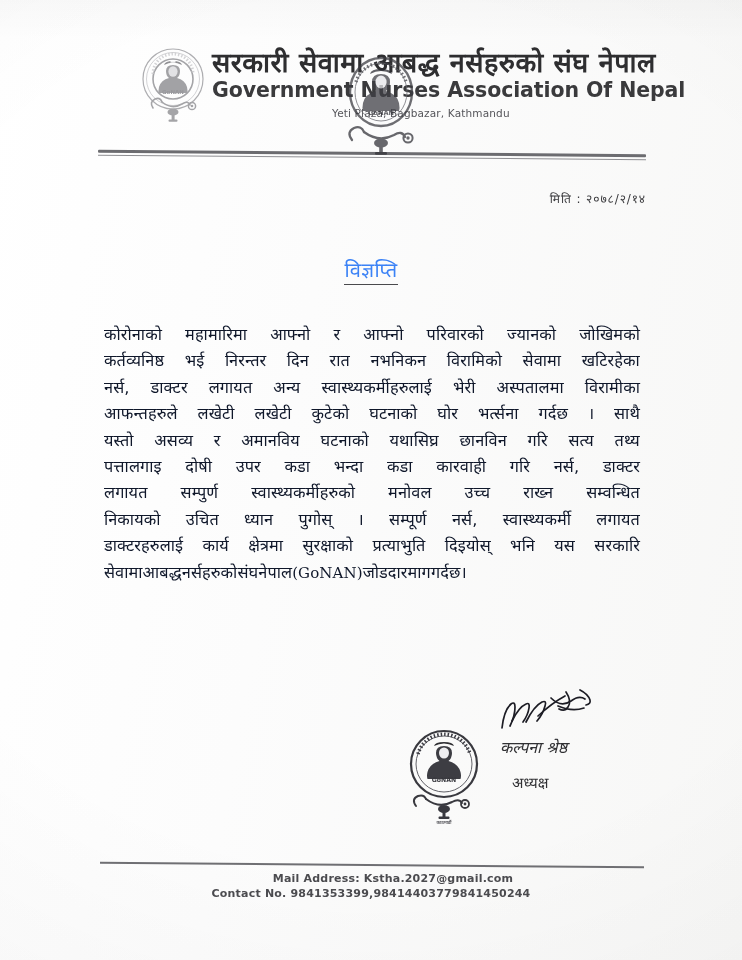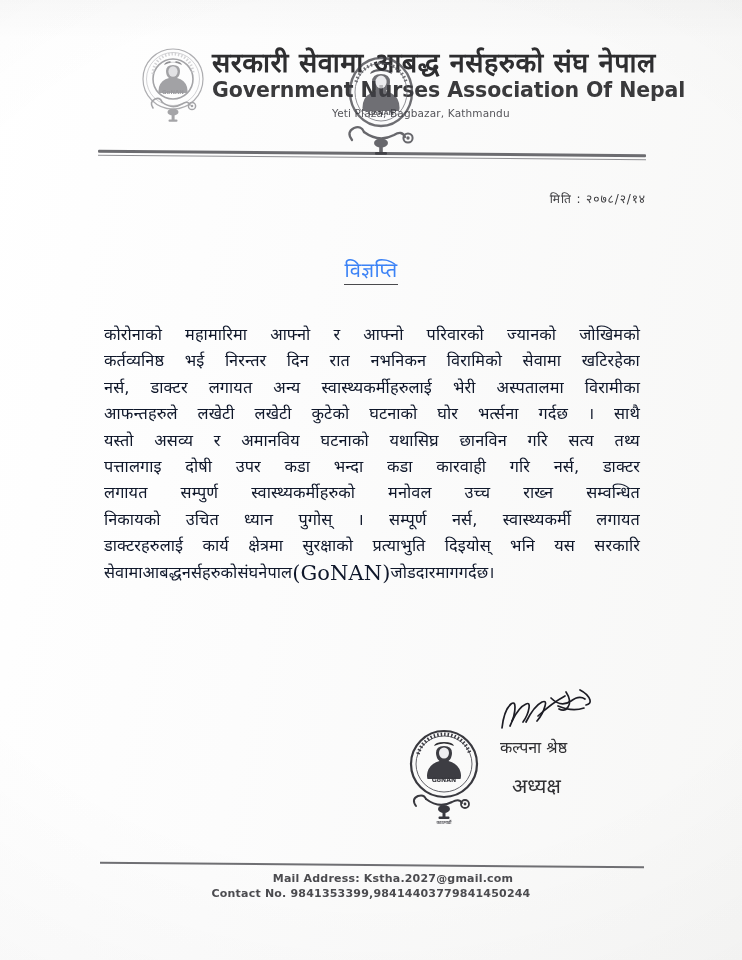--- a/index.html
+++ b/index.html
@@ -162,21 +162,21 @@
     letter-spacing: 0.1px;
   }
   .body-line.last-line {
     justify-content: flex-start;
   }
   .body-line .w {
     display: inline-block;
   }
   .body-line .latin {
     font-family: "DejaVu Serif", serif;
-    font-size: 21px;
+    font-size: 15px;
   }
 
   
   #signature-area {
     position: absolute;
     left: 400px;
     top: 688px;
     width: 250px;
     height: 140px;
   }
@@ -187,26 +187,27 @@
     width: 120px;
     height: 46px;
   }
   #signer-name {
     position: absolute;
     left: 100px;
     top: 48px;
     font-size: 16px;
     color: #303033;
     white-space: nowrap;
+    font-style: italic;
   }
   #signer-title {
     position: absolute;
     left: 112px;
     top: 84px;
-    font-size: 20px;
+    font-size: 15px;
     color: #303033;
     white-space: nowrap;
   }
   #official-stamp {
     position: absolute;
     left: 4px;
     top: 36px;
     width: 80px;
     height: 100px;
     opacity: 0.88;

